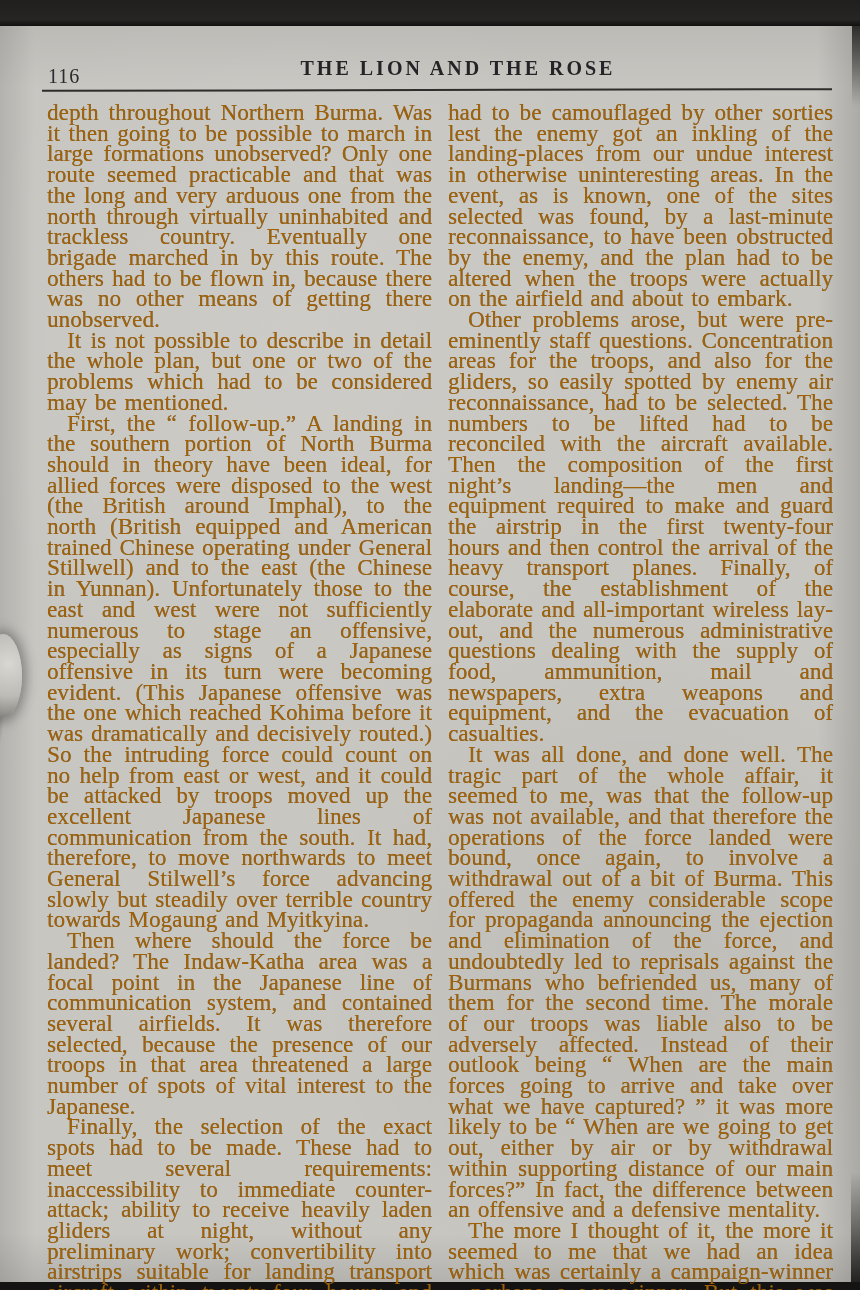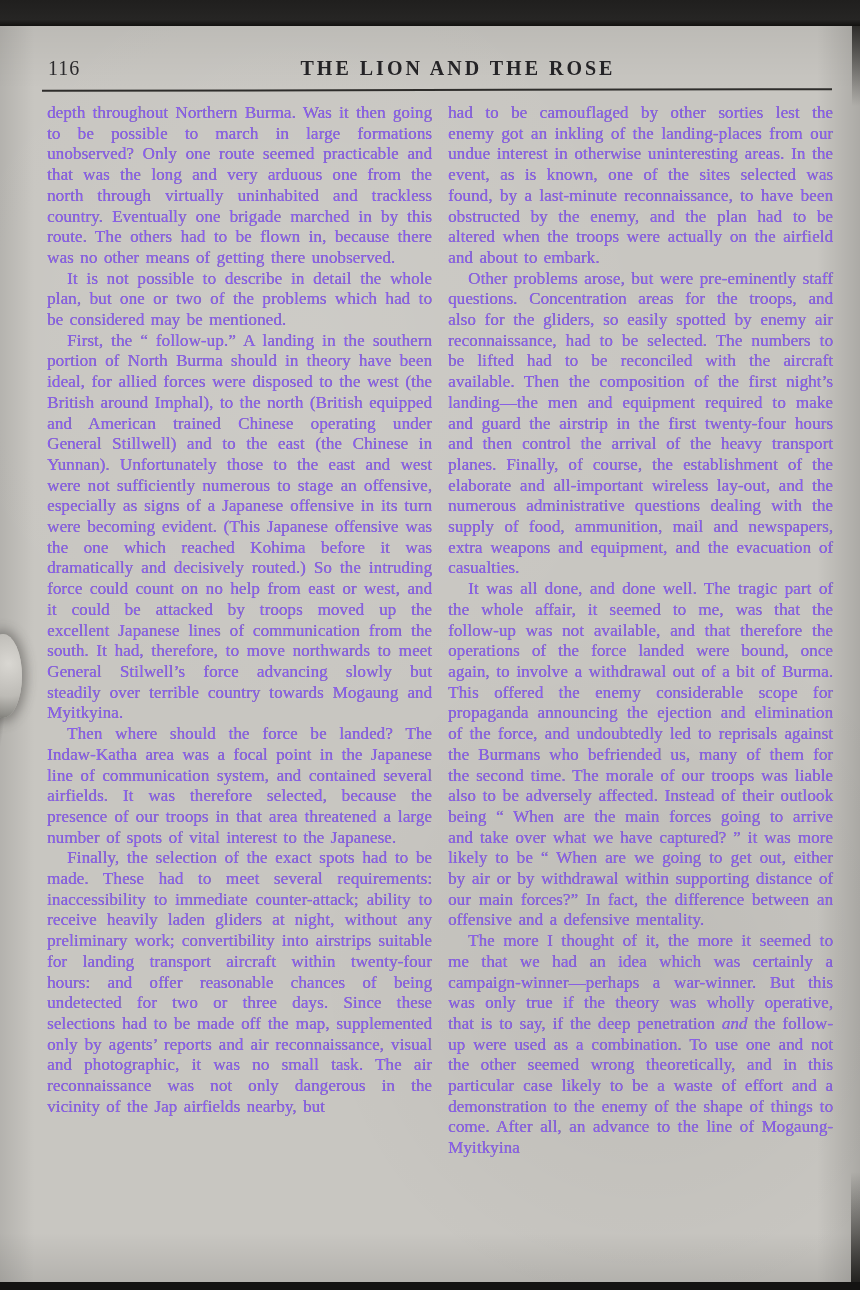--- a/index.html
+++ b/index.html
@@ -37,39 +37,39 @@
     position:absolute; left:-6px; top:600px; width:26px; height:180px;
     background:radial-gradient(ellipse 60% 50% at 0% 50%, rgba(50,49,46,0.55), rgba(50,49,46,0) 75%);
   }
   .notch {
     position:absolute; left:-16px; top:634px; width:38px; height:84px;
     border-radius:50%;
     background:radial-gradient(circle at 65% 35%, #d9d7d2 0%, #bdbbb6 55%, #8f8e89 85%, #706f6b 100%);
     box-shadow:0 0 12px 4px rgba(55,54,50,0.45);
   }
   .page-num {
-    position:absolute; left:48px; top:57px;
+    position:absolute; left:48px; top:65px;
     font-size:20px; color:#2b2a2c; letter-spacing:1px;
   }
   .running-title {
     position:absolute; left:0; top:57px; width:860px; text-align:center;
     font-size:20px; font-weight:bold; letter-spacing:3px; color:#242326;padding-left:28px;
   }
   .header-rule {
     position:absolute; left:42px; top:89px; width:790px; height:2px;
     background:#2e2d2b; transform:rotate(-0.12deg);
   }
   .columns {
     position:absolute; left:47px; top:103px; width:786px;
     display:flex; gap:16px;
   }
   .col { width:385px; }
   .col p {
     margin:0; text-align:justify; text-justify:inter-word;
-    font-size:17px; line-height:20.7px; color:#8b5cf6;
+    font-size:23px; line-height:20.7px; color:#a16207;
     word-spacing:2px; letter-spacing:0.1px;
     text-shadow:0.25px 0.25px 0 rgba(42,41,44,0.55);
     hyphens:none;
   }
   .col p.indent { text-indent:20px;font-family:Liberation Serif, serif; }
 </style>
 </head>
 <body>
 
 <div class="scan">

